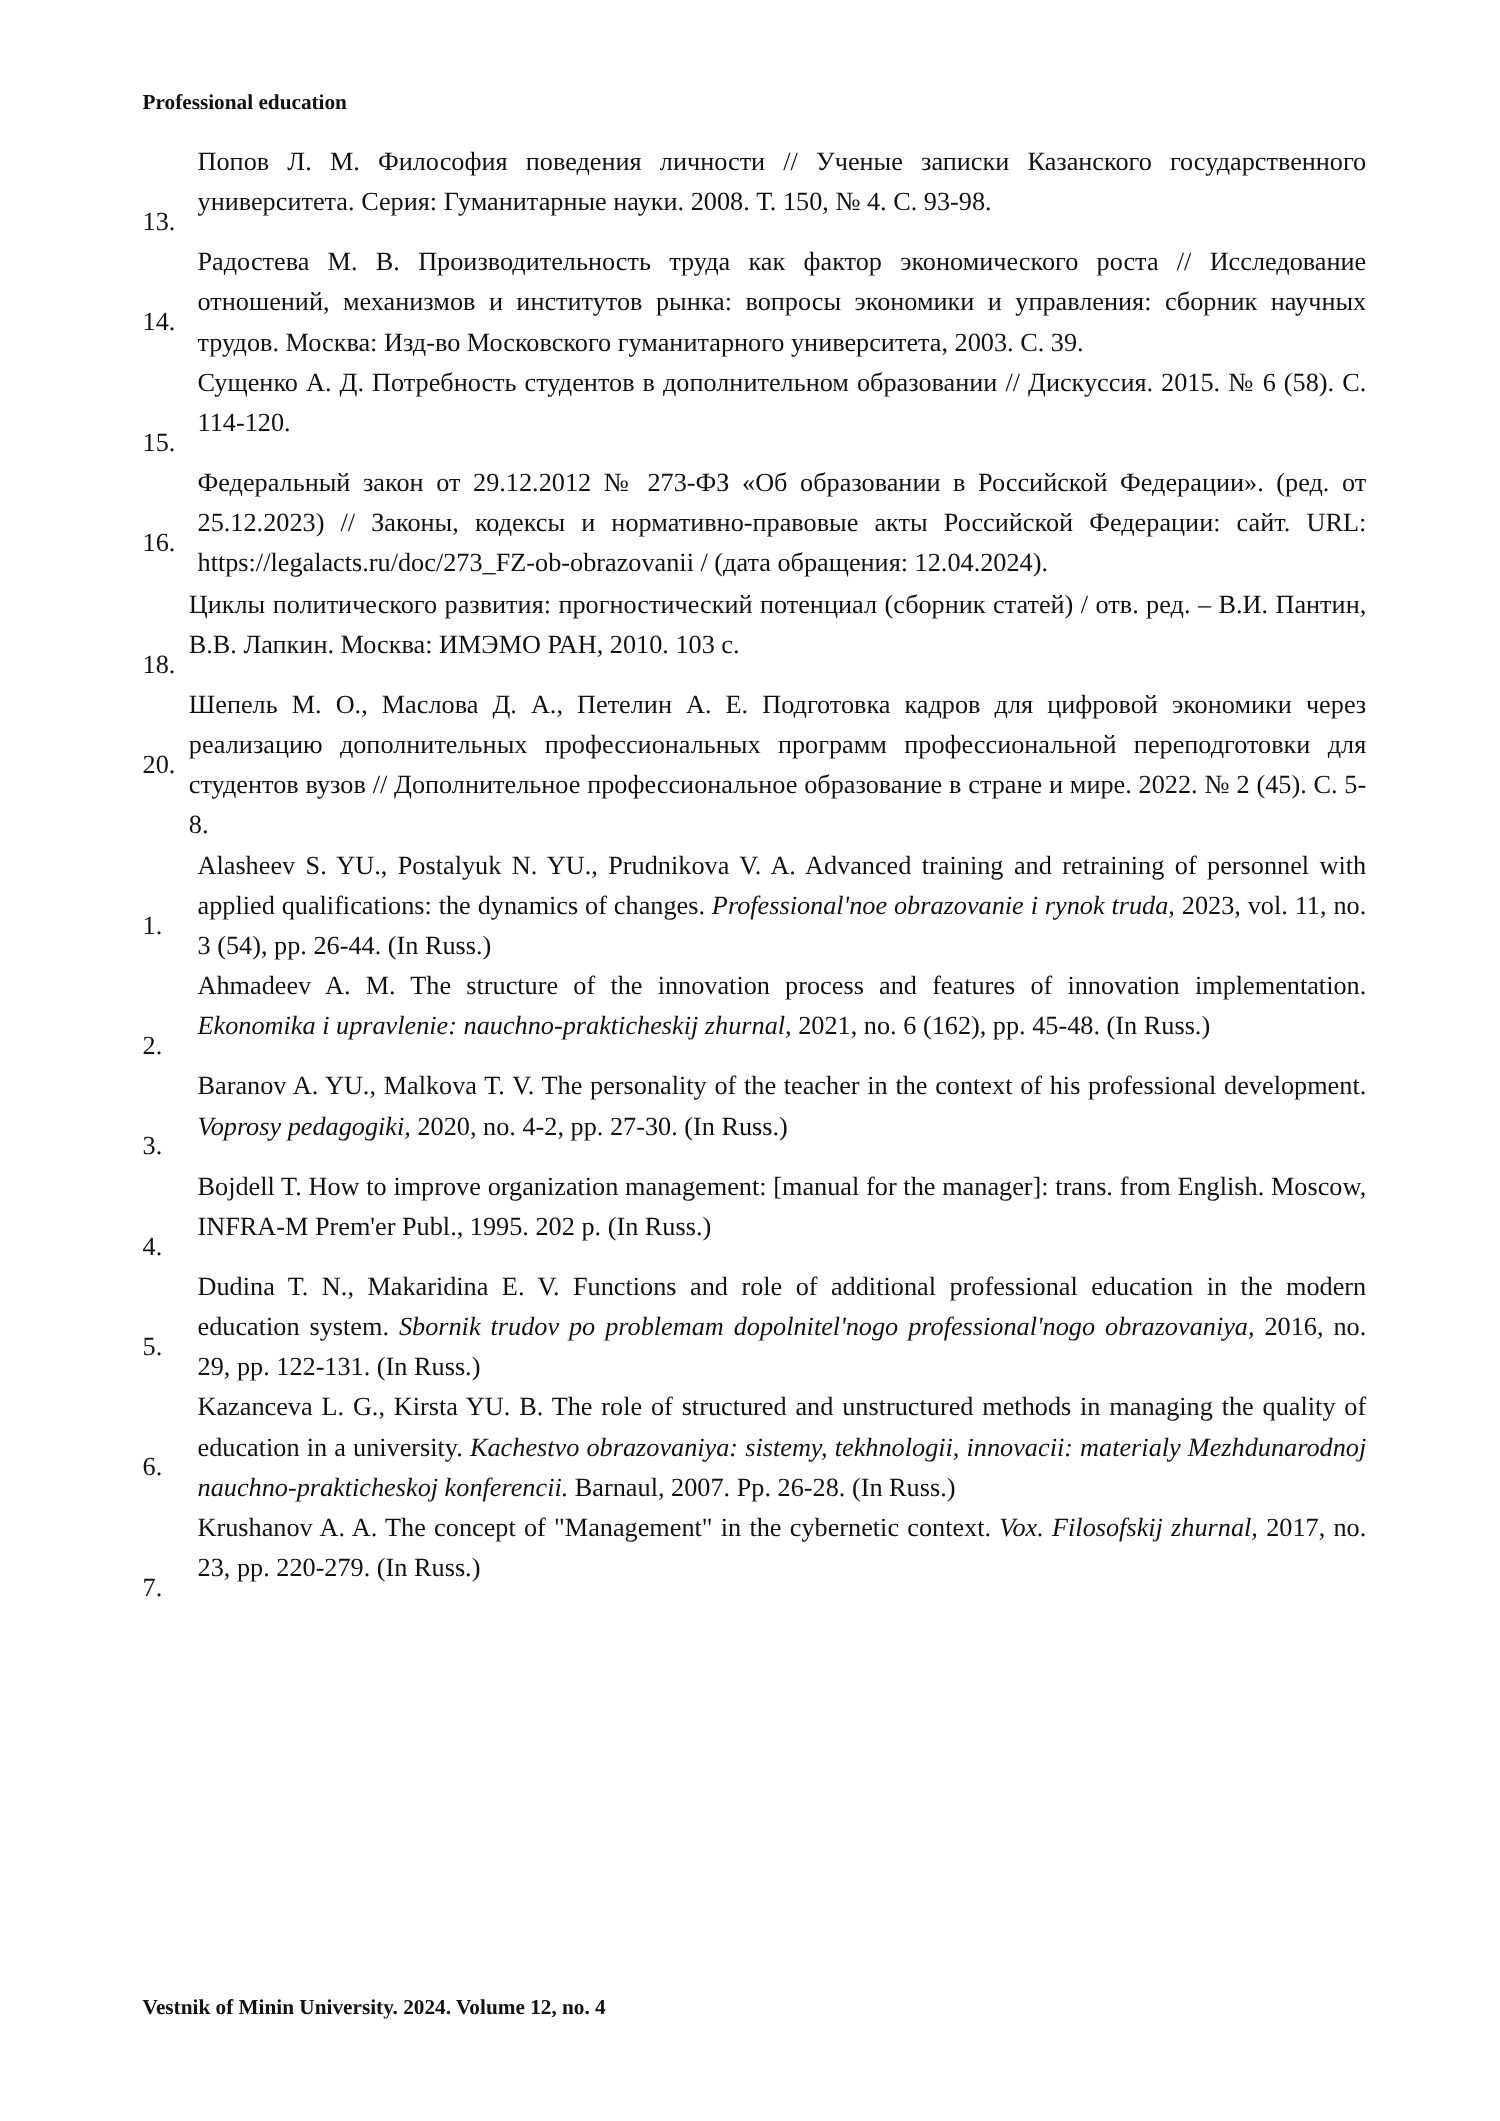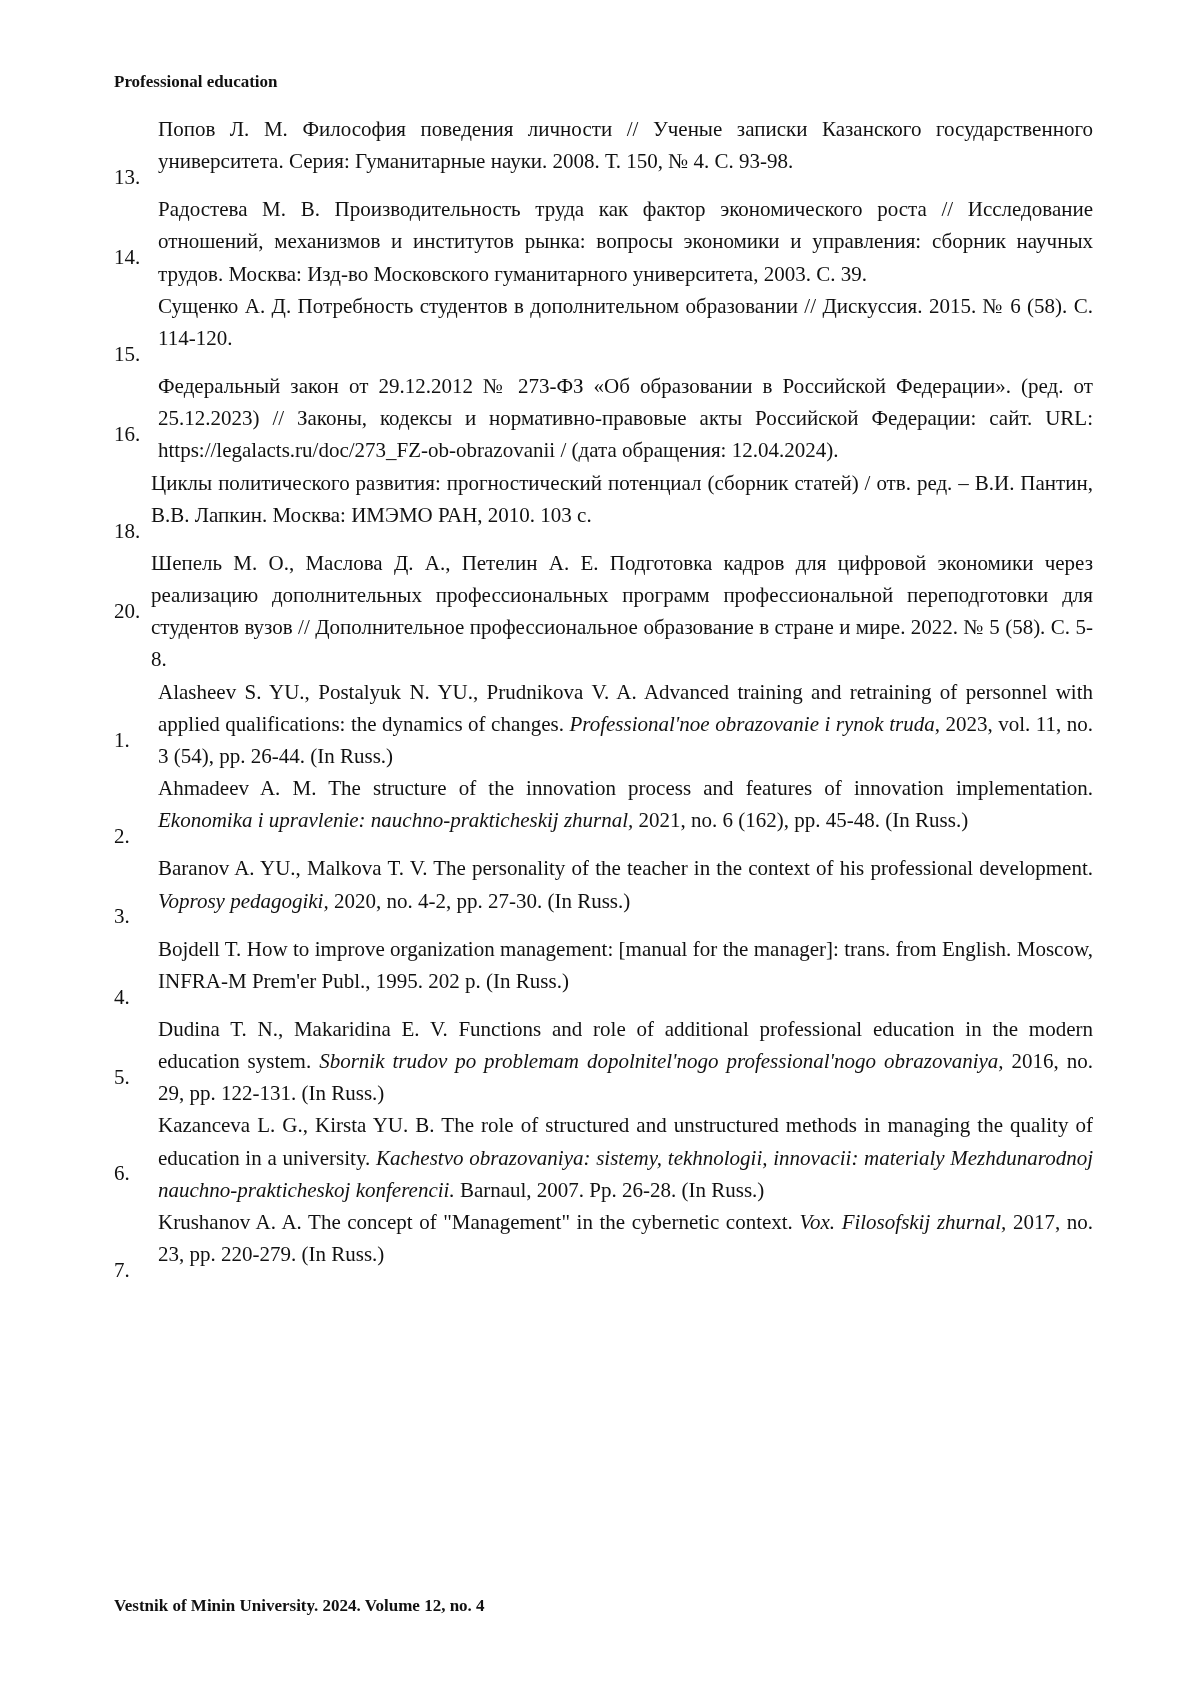--- a/index.html
+++ b/index.html
@@ -38,21 +38,21 @@
   <div class="entry">
     <span class="num n2">16.</span>
     <span class="body">Федеральный закон от 29.12.2012 № 273-ФЗ «Об образовании в Российской Федерации». (ред. от 25.12.2023) // Законы, кодексы и нормативно-правовые акты Российской Федерации: сайт. URL: https://legalacts.ru/doc/273_FZ-ob-obrazovanii / (дата обращения: 12.04.2024).</span>
   </div>
   <div class="entry">
     <span class="num n2b">18.</span>
     <span class="body">Циклы политического развития: прогностический потенциал (сборник статей) / отв. ред. – В.И. Пантин, В.В. Лапкин. Москва: ИМЭМО РАН, 2010. 103 с.</span>
   </div>
   <div class="entry">
     <span class="num n2b">20.</span>
-    <span class="body">Шепель М. О., Маслова Д. А., Петелин А. Е. Подготовка кадров для цифровой экономики через реализацию дополнительных профессиональных программ профессиональной переподготовки для студентов вузов // Дополнительное профессиональное образование в стране и мире. 2022. № 5 (58). С. 5-8.</span>
+    <span class="body">Шепель М. О., Маслова Д. А., Петелин А. Е. Подготовка кадров для цифровой экономики через реализацию дополнительных профессиональных программ профессиональной переподготовки для студентов вузов // Дополнительное профессиональное образование в стране и мире. 2022. № 2 (45). С. 5-8.</span>
   </div>
 
 
   <div class="entry">
     <span class="num n1">1.</span>
     <span class="body"><span>Alasheev S. YU., Postalyuk N. YU., Prudnikova V. A. Advanced training and retraining of personnel with applied qualifications: the dynamics of changes. </span><i>Professional'noe obrazovanie i rynok truda</i><span>, 2023, vol. 11, no. 3 (54), pp. 26-44. (In Russ.)</span></span>
   </div>
   <div class="entry">
     <span class="num n1">2.</span>
     <span class="body"><span>Ahmadeev A. M. The structure of the innovation process and features of innovation implementation. </span><i>Ekonomika i upravlenie: nauchno-prakticheskij zhurnal,</i><span> 2021, no. 6 (162), pp. 45-48. (In Russ.)</span></span>

